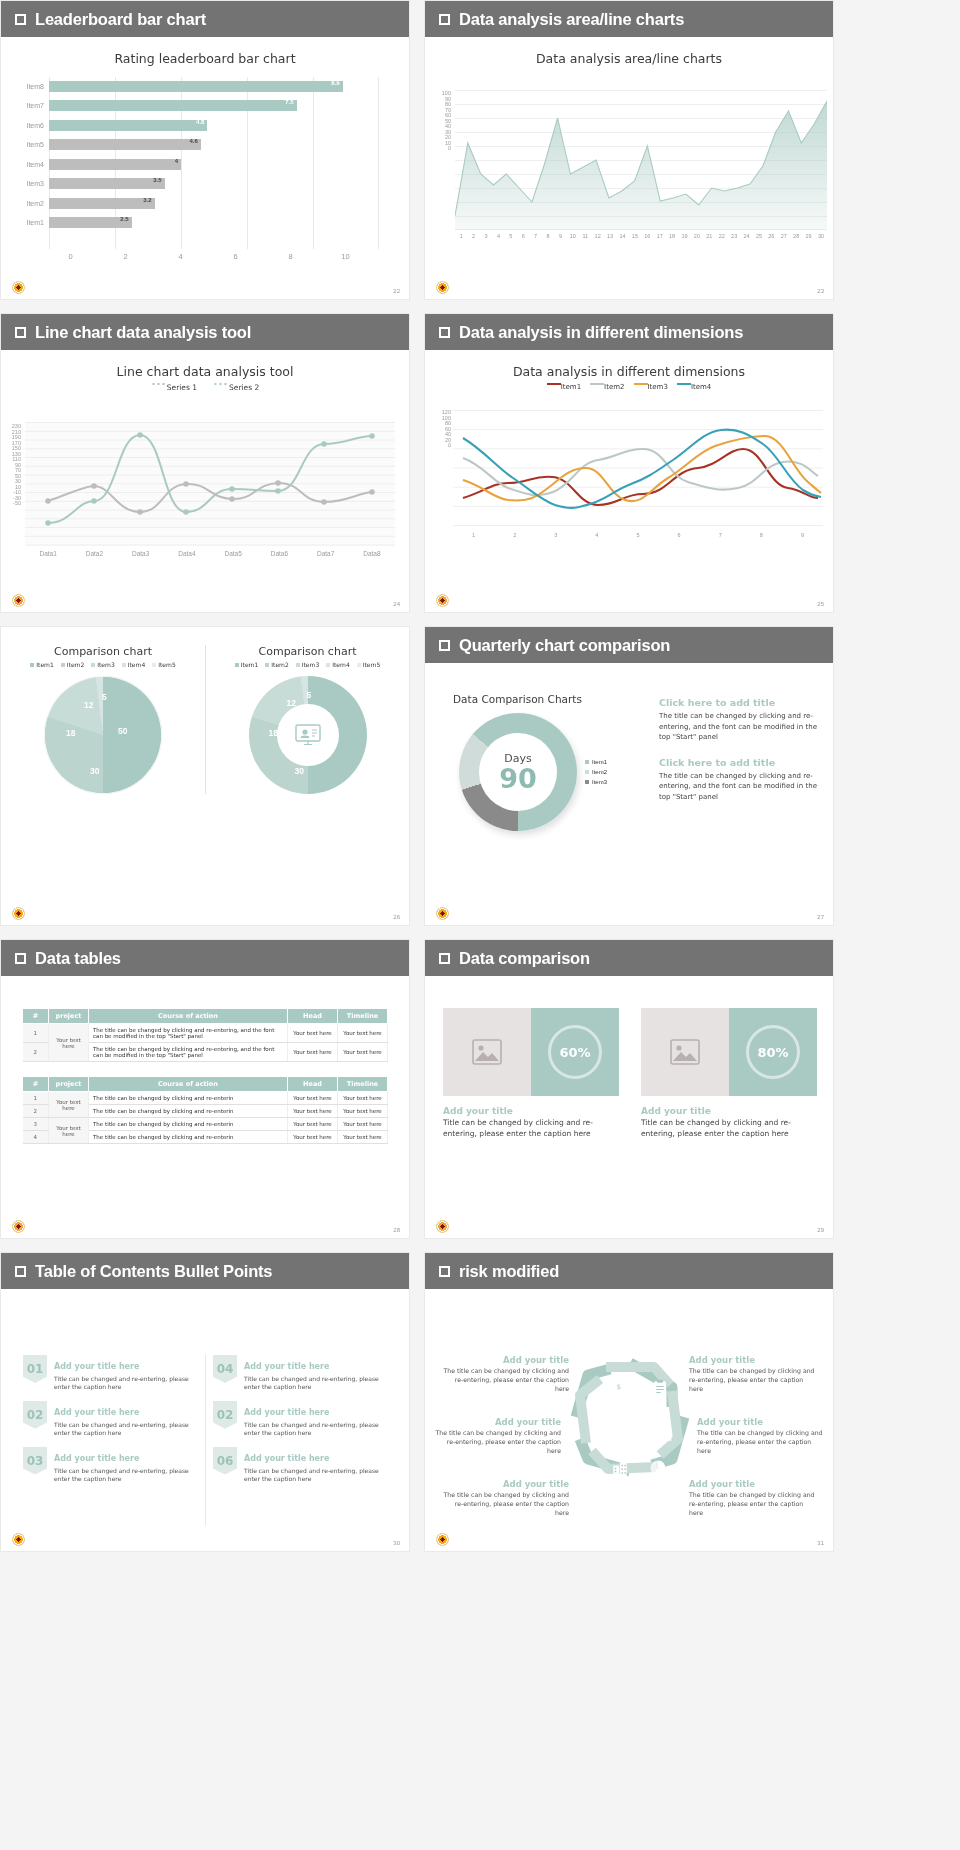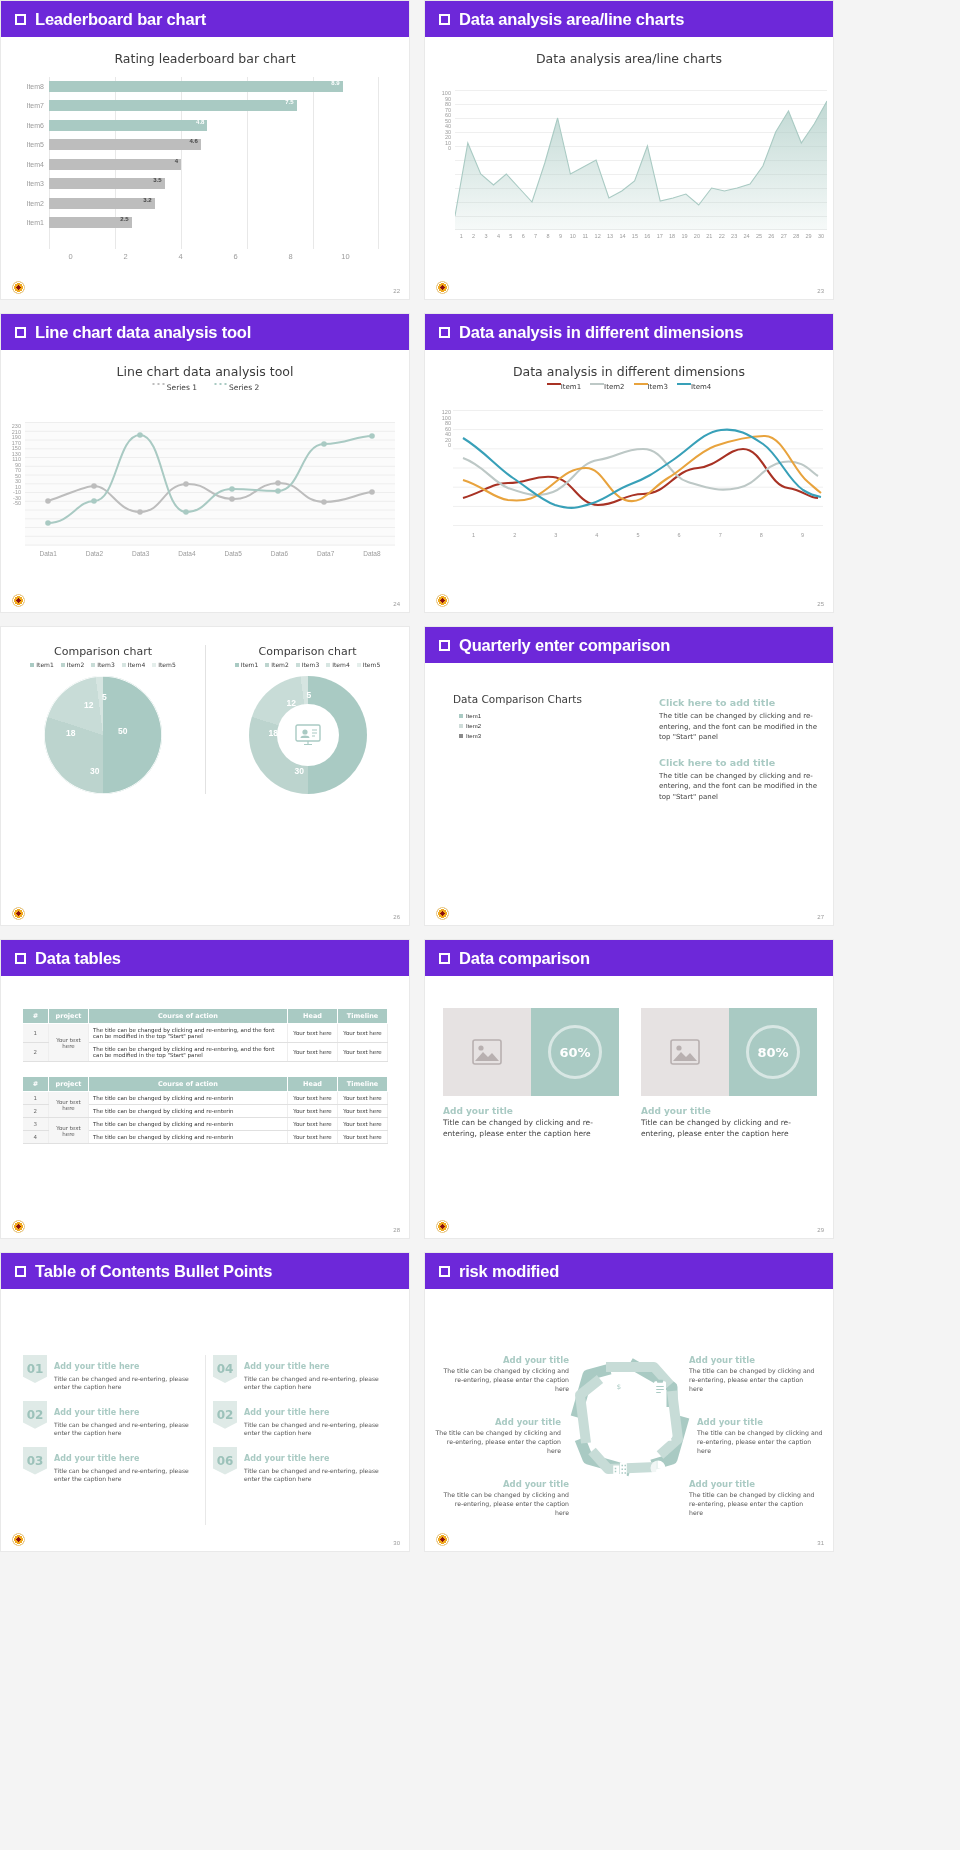--- a/index.html
+++ b/index.html
@@ -19,21 +19,21 @@
   }
   .slide {
     width:410px; height:300px;
     background:#ffffff;
     position:relative;
     overflow:hidden;
     border:1px solid #e9e9e9;
   }
   .slide-header {
     height:36px;
-    background:#6d28d9;
+    background:#737373;
     display:flex; align-items:center;
     padding-left:14px;
     gap:9px;
   }
   .hdr-icon {
     width:11px; height:11px;
     border:2px solid #ffffff;
     flex:none;
   }
   .hdr-title {
@@ -562,27 +562,33 @@
     </div>
     <div class="slide-foot">
       <span class="logo"></span>
       <span class="pagenum">26</span>
     </div>
   </div>
 
   <div class="slide">
     <div class="slide-header">
       <span class="hdr-icon"></span>
-      <span class="hdr-title">Quarterly enter comparison</span>
+      <span class="hdr-title">Quarterly chart comparison</span>
     </div>
     <div class="slide-body">
       <div style="display:flex;padding:30px 14px 0 14px;gap:10px;">
         <div style="width:210px">
           <div style="font-size:10.5px;color:#3b3b3b;font-family:'DejaVu Sans',sans-serif;padding-left:14px">Data Comparison Charts</div>
           <div style="display:flex;align-items:center;gap:8px;margin-top:8px;padding-left:20px">
+            <div class="days-donut" style="border-radius:50%;background:conic-gradient(from -50deg, #a9cac3 0 64%, #8a8a8a 64% 84%, #cfdcd9 84% 100%);box-shadow:2px 4px 7px rgba(0,0,0,.13)">
+              <div class="days-inner">
+                <span class="days-word">Days</span>
+                <span class="days-num">90</span>
+              </div>
+            </div>
             <div style="display:flex;flex-direction:column;gap:4px">
               <span style="display:flex;align-items:center;gap:3px;font-size:6px;color:#333">
                   <span style="width:4px;height:4px;background:#a9cac3;display:inline-block"></span>
                   <span>Item1</span>
                 </span>
               <span style="display:flex;align-items:center;gap:3px;font-size:6px;color:#333">
                   <span style="width:4px;height:4px;background:#cfdcd9;display:inline-block"></span>
                   <span>Item2</span>
                 </span>
               <span style="display:flex;align-items:center;gap:3px;font-size:6px;color:#333">

